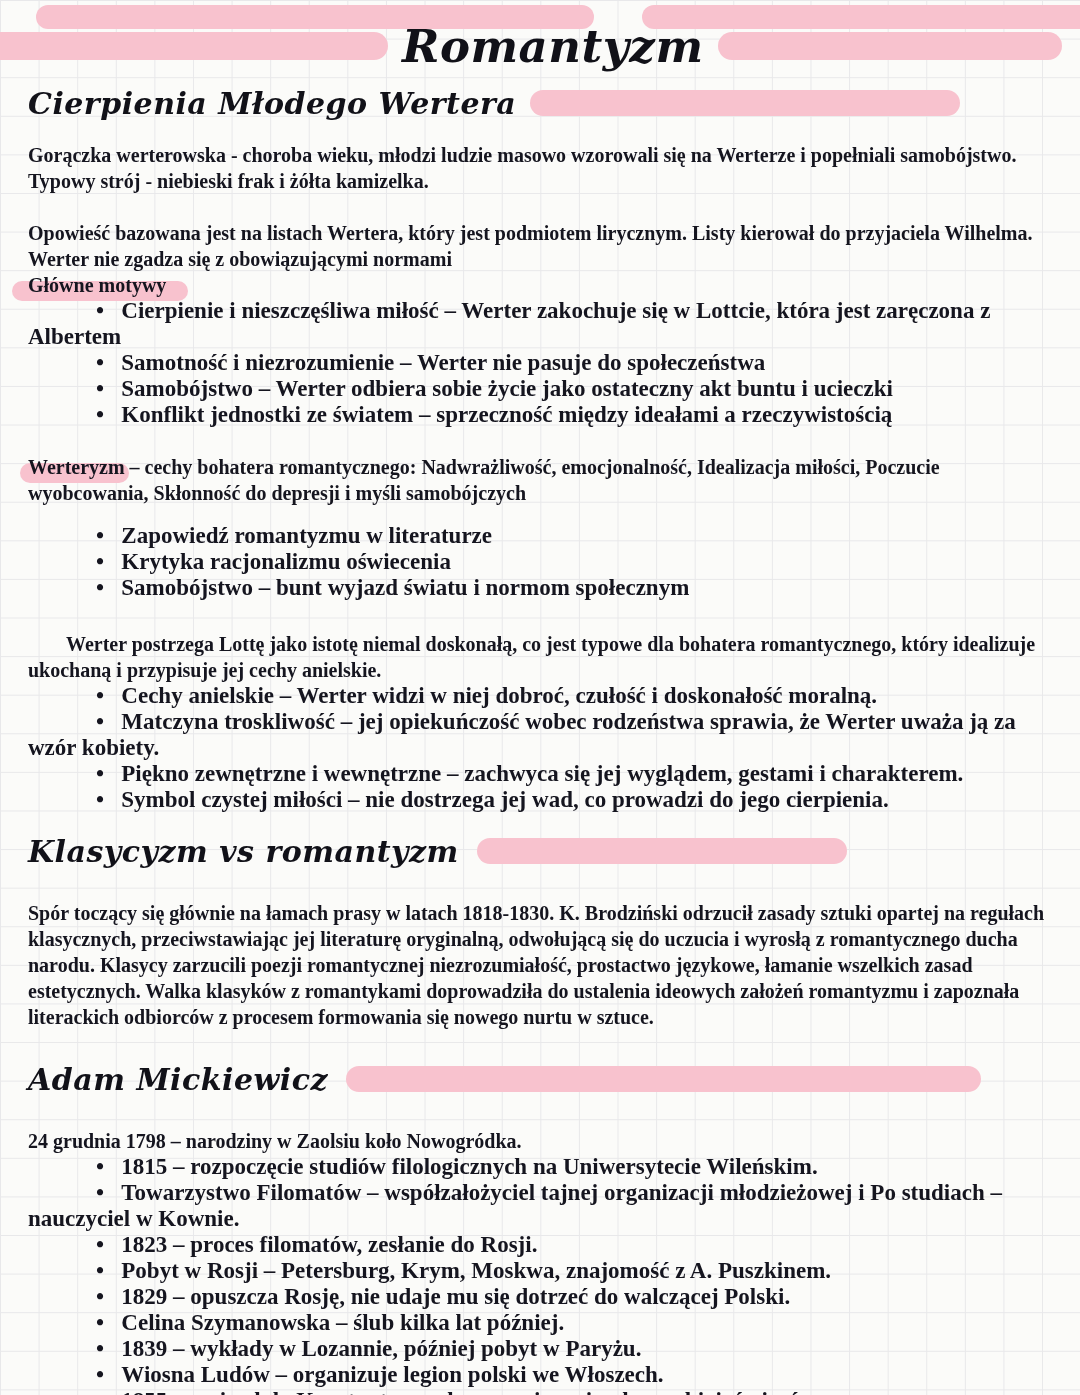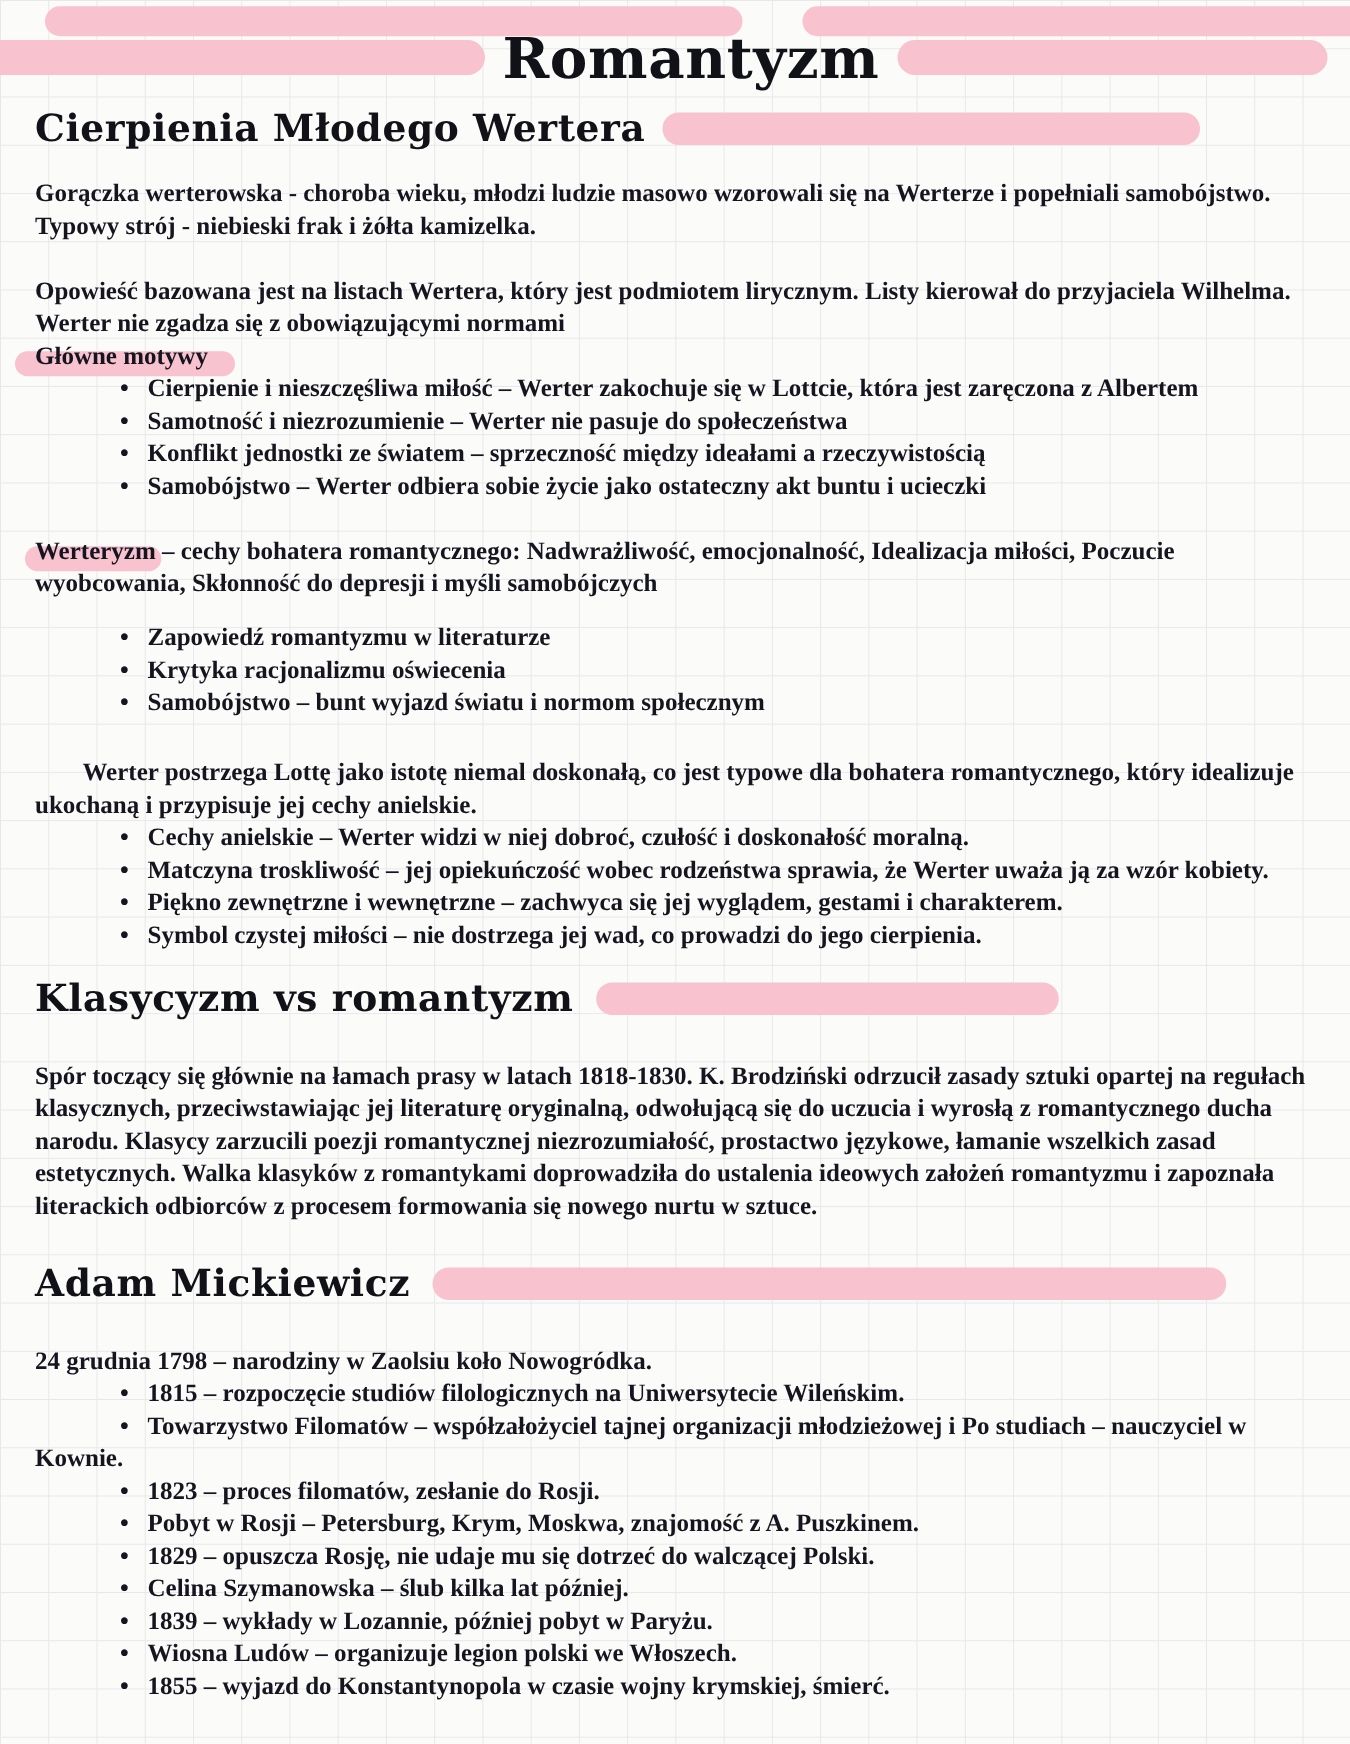--- a/index.html
+++ b/index.html
@@ -19,20 +19,21 @@
 
   
   .pill { background: #f8c2ce; height: 26px; border-radius: 14px; flex: 0 0 auto; }
   .deco-top { position: absolute; height: 24px; border-radius: 12px; background: #f8c2ce; top: -13px; }
   .deco-top.left  { left: 36px;  width: 558px; }
   .deco-top.right { left: 642px; width: 470px; }
 
   
   .script {
     font-family: "DejaVu Serif", serif;
+    font-style: italic;
     font-weight: 700;
     color: #111118;
     letter-spacing: 0.5px;
     white-space: nowrap;
     margin: 0;
   }
   .title-row { display: flex; align-items: center; margin-top: 18px; height: 56px; }
   .title { font-size: 45px; margin: 0 14px; }
   .title-pill-left  { width: 408px; margin-left: -48px; height: 28px; }
   .title-pill-right { width: 344px; height: 28px; }
@@ -40,21 +41,21 @@
   .heading-row { display: flex; align-items: center; gap: 18px; height: 42px; }
   .h2 { font-size: 30px; }
   .pill-w1 { width: 430px; }
   .pill-w2 { width: 370px; }
   .pill-w3 { width: 635px; }
 
   
   .body-p { font-size: 20px; line-height: 26px; margin: 0; }
   .indent-first { text-indent: 38px; }
 
-  .bullets { list-style: none; margin: 0; padding: 0; font-size: 20px; line-height: 26px; }
+  .bullets { list-style: none; margin: 0; padding: 0; font-size: 23px; line-height: 26px; }
   .bullets li { text-indent: 68px; }
   .bullets li::before { content: "\2022\00a0\00a0\00a0"; }
 
   
   .hl { position: relative; z-index: 0; display: inline-block; }
   .hl::before {
     content: ""; position: absolute; z-index: -1;
     left: -16px; right: -22px; top: 9px; height: 20px;
     background: #f8c2ce; border-radius: 10px;
   }
@@ -88,22 +89,22 @@
 
   <p class="body-p mt-18">Gorączka werterowska - choroba wieku, młodzi ludzie masowo wzorowali się na Werterze i popełniali samobójstwo. Typowy strój - niebieski frak i żółta kamizelka.</p>
 
   <p class="body-p mt-26">Opowieść bazowana jest na listach Wertera, który jest podmiotem lirycznym. Listy kierował do przyjaciela Wilhelma. Werter nie zgadza się z obowiązującymi normami</p>
 
   <p class="body-p"><span class="hl">Główne motywy</span></p>
 
   <ul class="bullets">
     <li>Cierpienie i nieszczęśliwa miłość – Werter zakochuje się w Lottcie, która jest zaręczona z Albertem</li>
     <li>Samotność i niezrozumienie – Werter nie pasuje do społeczeństwa</li>
+    <li>Samobójstwo – Werter odbiera sobie życie jako ostateczny akt buntu i ucieczki</li>
     <li>Konflikt jednostki ze światem – sprzeczność między ideałami a rzeczywistością</li>
-    <li>Samobójstwo – Werter odbiera sobie życie jako ostateczny akt buntu i ucieczki</li>
   </ul>
 
   <p class="body-p mt-26"><span class="hl hl-wert">Werteryzm</span><span> – cechy bohatera romantycznego: Nadwrażliwość, emocjonalność, Idealizacja miłości, Poczucie wyobcowania, Skłonność do depresji i myśli samobójczych</span></p>
 
   <ul class="bullets mt-36">
     <li>Zapowiedź romantyzmu w literaturze</li>
     <li>Krytyka racjonalizmu oświecenia</li>
     <li>Samobójstwo – bunt wyjazd światu i normom społecznym</li>
   </ul>
 

